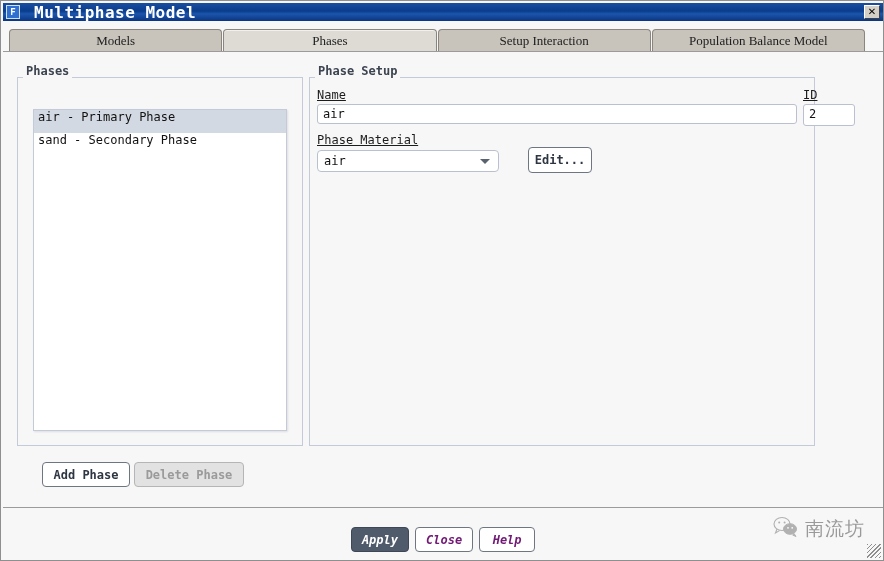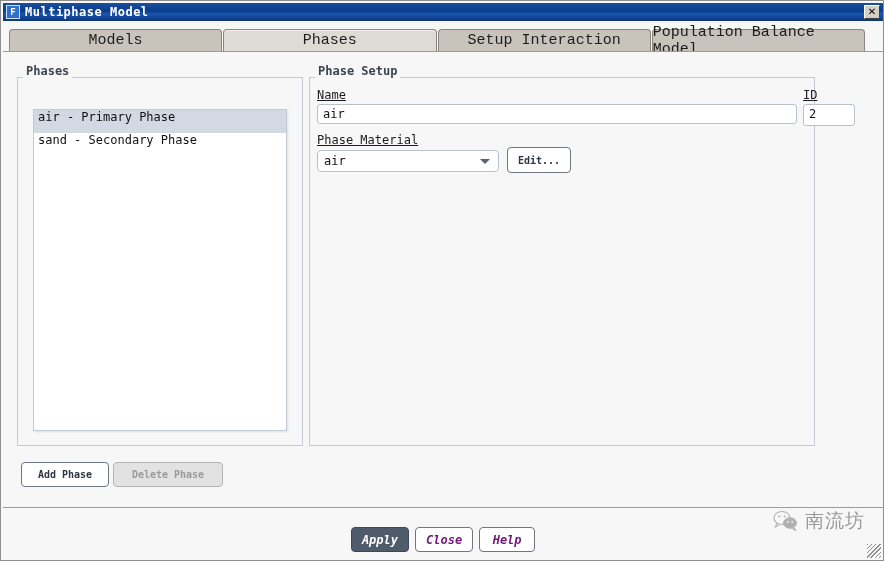--- a/index.html
+++ b/index.html
@@ -40,24 +40,24 @@
     border: 1px solid #cfe0f5;
     color: #ffffff;
     font-size: 9px;
     font-weight: bold;
     line-height: 13px;
     text-align: center;
     box-sizing: border-box;
   }
   .title-text {
     color: #ffffff;
-    font-size: 12px;
+    font-size: 16px;
     font-weight: bold;
     letter-spacing: 0.5px;
-    margin-left: 5px;
+    margin-left: 14px;
     font-family: "DejaVu Sans Mono", monospace;
   }
   .title-close {
     position: absolute;
     right: 3px; top: 2px;
     width: 16px; height: 14px;
     background: #d4d0c8;
     border: 1px solid;
     border-color: #ffffff #404040 #404040 #ffffff;
     color: #000000;
@@ -78,26 +78,26 @@
   }
   .tab {
     flex: 1 1 0;
     height: 22px;
     box-sizing: border-box;
     background: #c8c4bc;
     border: 1px solid #8a867e;
     border-bottom: none;
     border-top-left-radius: 4px;
     border-top-right-radius: 4px;
-    font-size: 15px;
+    font-size: 13px;
     color: #1c1c1c;
     display: flex;
     align-items: center;
     justify-content: center;
-    font-family: Liberation Mono, monospace;
+    font-family: Liberation Serif, serif;
     margin-right: 1px;
   }
   .tab:last-child { margin-right: 12px; }
   .tab.selected {
     background: #dedbd4;
     border-color: #8a867e;
     box-shadow: inset 0 1px 0 #f2f0ec;
   }
 
   
@@ -204,28 +204,29 @@
     border-right: 5px solid transparent;
     border-top: 5px solid #5a6270;
   }
 
   .btn {
     position: absolute;
     background: #ffffff;
     border: 1px solid #6e7682;
     border-radius: 4px;
     box-sizing: border-box;
-    font-size: 10px;
+    font-size: 12px;
     color: #2e3642;
     font-weight: bold;
     display: flex;
     align-items: center;
     justify-content: center;
     font-family: "DejaVu Sans Mono", monospace;
     white-space: nowrap;
+    margin-left: 21px;
   }
   .btn.disabled {
     background: #e2e2e2;
     border-color: #b5b5b5;
     color: #9a9a9a;
   }
 
   
   #footer {
     position: absolute;
@@ -262,23 +263,23 @@
   }
   .fbtn.primary {
     background: #4f5a6b;
     border-color: #3e4755;
     color: #ffffff;
   }
 
   
   #watermark {
     position: absolute;
-    right: 18px; top: 0;
-    display: flex;
-    align-items: center;
+    right: 18px; top: 8px;
+    display: flex;
+    align-items: flex-start;
     gap: 6px;
     opacity: 0.75;
   }
   #watermark .wm-text {
     font-size: 19px;
     color: #7b7b7b;
     font-family: "DejaVu Sans", sans-serif;
     letter-spacing: 1px;
   }
 

